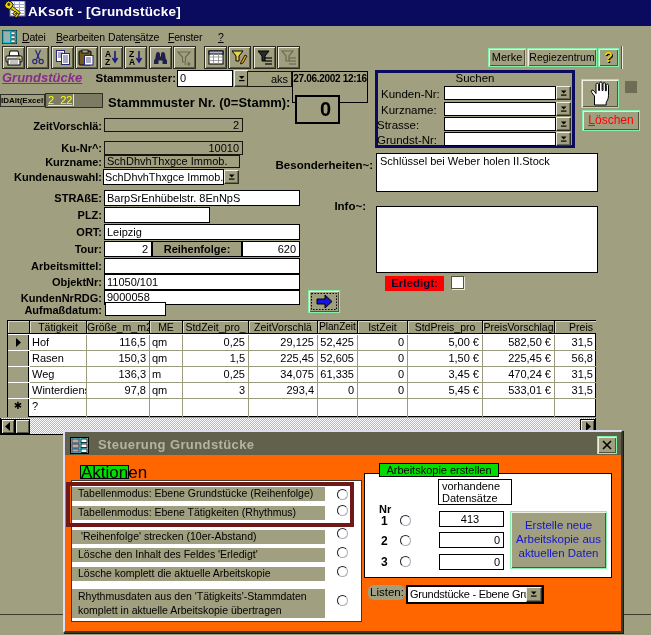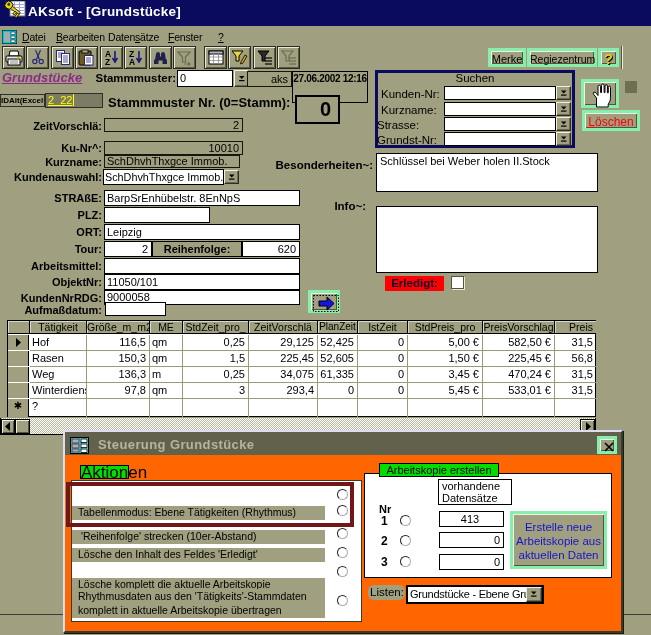--- a/index.html
+++ b/index.html
@@ -2,21 +2,21 @@
 <html><head>
 <meta charset="utf-8">
 <style>
 * { margin:0; padding:0; box-sizing:border-box; }
 html,body { width:651px; height:635px; overflow:hidden; }
 body { font-family:"Liberation Sans", sans-serif; background:#a0a080; position:relative; }
 .abs { position:absolute; }
 .lbl { position:absolute; font-weight:bold; font-size:11px; color:#000; text-align:right; white-space:nowrap; }
 .fw { position:absolute; background:#fff; border:1px solid #000; font-size:11px; color:#000; white-space:nowrap; overflow:hidden; }
 .fg { position:absolute; background:#a0a080; border:1px solid #16160e; font-size:11px; color:#000; white-space:nowrap; overflow:hidden; }
-.btn { position:absolute; background:#a0a080; border:3px solid #86efac; box-shadow:inset 1px 1px 0 #efefe2, inset -1px -1px 0 #54543e; font-size:11px; }
+.btn { position:absolute; background:#a0a080; border:1px solid #86efac; box-shadow:inset 1px 1px 0 #efefe2, inset -1px -1px 0 #54543e; font-size:11px; }
 .cbtn { position:absolute; background:#a0a080; border:1px solid #000; box-shadow:inset 1px 1px 0 #efefe2, inset -1px -1px 0 #54543e; }
 .cbtn2 { position:absolute; background:#a0a080; border:1px solid; border-color:#f0f0e2 #2e2e24 #2e2e24 #f0f0e2; box-shadow:inset -1px -1px 0 #6a6a52; }
 .tb { position:absolute; width:23px; height:23px; background:#a0a080; border:1px solid #2a2a20; box-shadow:inset 1px 1px 0 #e9e9db, inset -1px -1px 0 #5a5a44; display:flex; align-items:center; justify-content:center; }
 svg { display:block; }
 </style>
 </head>
 <body>
 
 <div class="abs" style="left:0;top:0;width:651px;height:26px;background:#0a0a5e;"></div>
 <div class="abs" style="left:2px;top:1px;width:24px;height:24px;">
@@ -441,24 +441,25 @@
   <svg width="18" height="16" viewBox="0 0 18 16">
         <path d="M5 4 L13 12 M13 4 L5 12" stroke="#000" stroke-width="1.6"></path>
       </svg>
  </div>
 
  <div class="greenlbl" style="left:15px;top:33px;width:49px;height:14px;line-height:13px;font-size:17px;">Aktionen</div>
  <div class="greenlbl" style="left:314px;top:31px;width:120px;height:14px;line-height:13px;font-size:11px;">Arbeitskopie erstellen</div>
 
  <div class="abs" style="left:6px;top:48px;width:291px;height:142px;background:#fff;border:1px solid #3a3a2e;"></div>
 
+ <div class="bar" style="top:55px;height:14px;line-height:13px;">Tabellenmodus: Ebene Grundstücke (Reihenfolge)</div>
  <div class="bar" style="top:74px;height:14px;line-height:13px;">Tabellenmodus: Ebene Tätigkeiten (Rhythmus)</div>
  <div class="bar" style="top:98px;height:14px;line-height:13px;">&nbsp;'Reihenfolge' strecken (10er-Abstand)</div>
  <div class="bar" style="top:116px;height:14px;line-height:13px;">Lösche den Inhalt des Feldes 'Erledigt'</div>
- <div class="bar" style="top:146px;height:14px;line-height:13px;">Lösche komplett die aktuelle Arbeitskopie</div>
+ <div class="bar" style="top:135px;height:14px;line-height:13px;">Lösche komplett die aktuelle Arbeitskopie</div>
  <div class="bar" style="top:157px;height:29px;line-height:14px;white-space:normal;">Rhythmusdaten aus den 'Tätigkeits'-Stammdaten komplett in aktuelle Arbeitskopie übertragen</div>
 
  <div class="abs" style="left:1px;top:50px;width:288px;height:45px;border:4px solid #701818;"></div>
 
  <div class="radio" style="left:272px;top:57px;"></div>
  <div class="radio" style="left:272px;top:73px;"></div>
  <div class="radio" style="left:272px;top:96px;"></div>
  <div class="radio" style="left:272px;top:115px;"></div>
  <div class="radio" style="left:272px;top:134px;"></div>
  <div class="radio" style="left:272px;top:163px;"></div>

